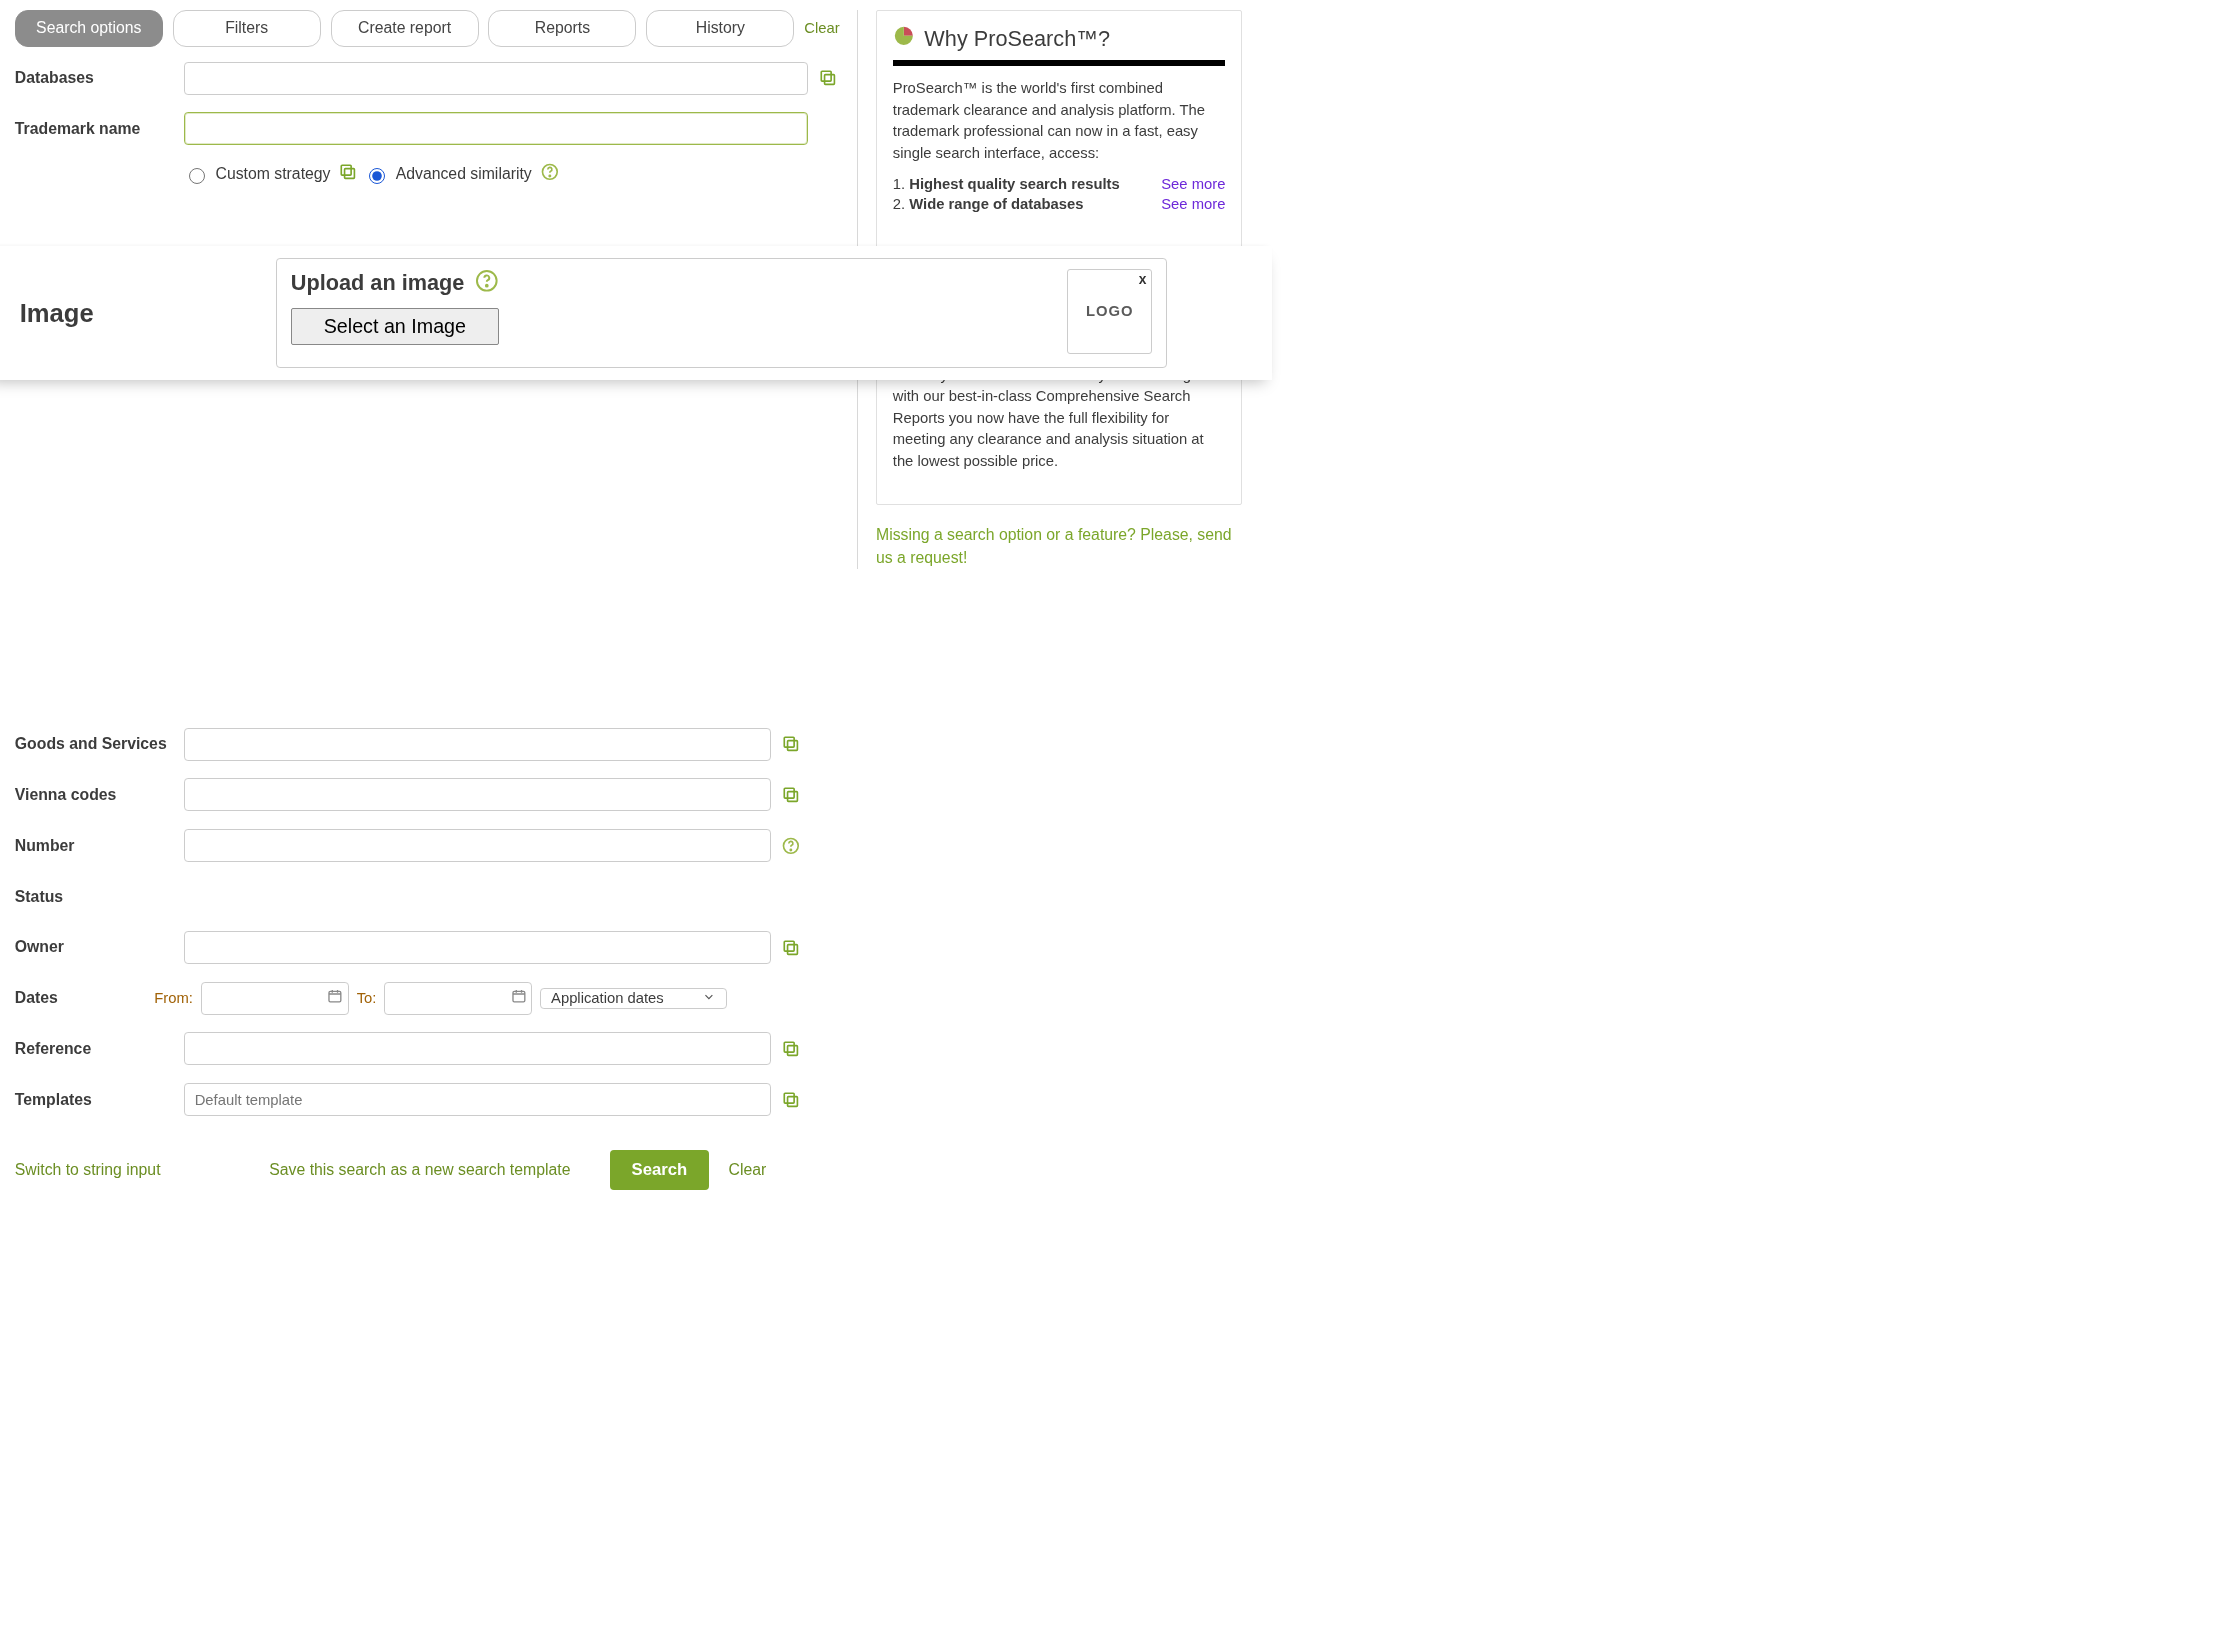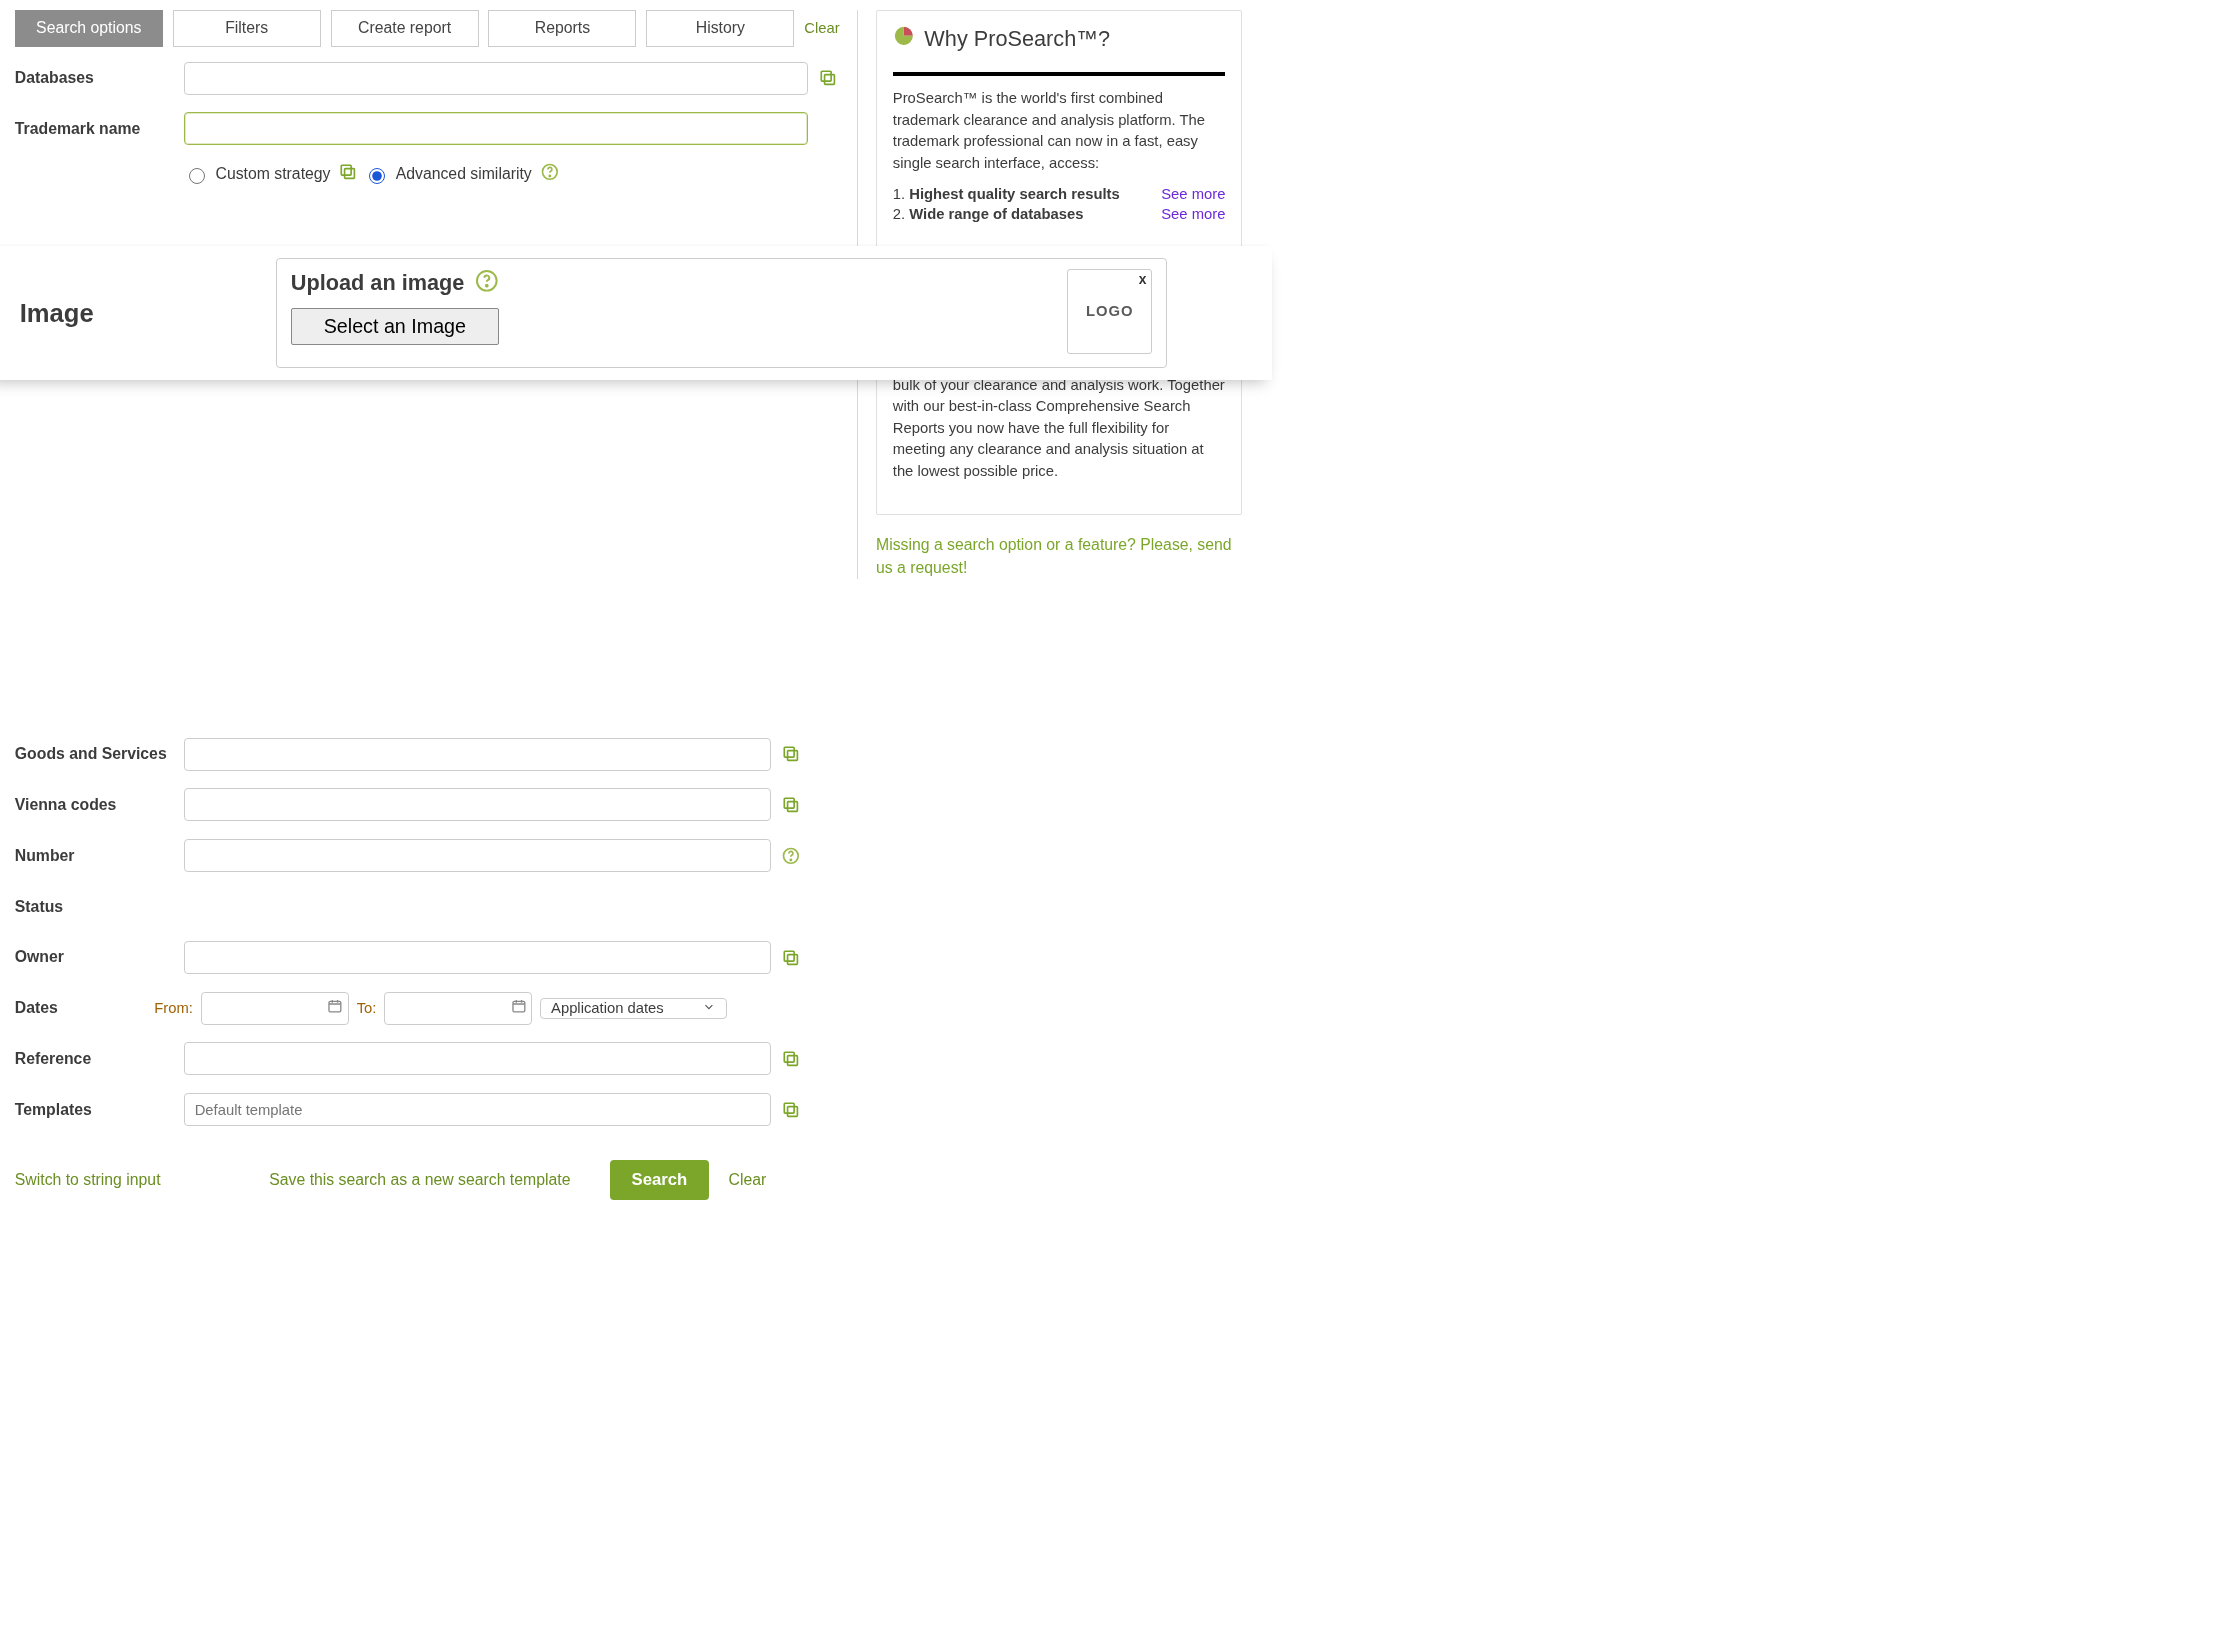--- a/index.html
+++ b/index.html
@@ -40,21 +40,21 @@
     gap: 9.9px;
     margin-bottom: 13.8px;
   }
   .tab {
     flex: 0 0 148px;
     height: 37px;
     display: flex;
     align-items: center;
     justify-content: center;
     border: 1px solid #ccc;
-    border-radius: 0;
+    border-radius: 13px;
     background: #fff;
     color: #444;
     cursor: pointer;
     font-size: 15.8px;
   }
   .tab.active {
     background: #8c8c8c;
     color: #fff;
     border-color: #8c8c8c;
   }
@@ -285,22 +285,22 @@
     border-radius: 2px;
     padding: 13.8px 15.8px 19.7px 15.8px;
     margin-bottom: 19.7px;
   }
   .card-title {
     display: flex;
     align-items: center;
     gap: 9.9px;
     font-size: 21.7px;
     font-weight: 400;
-    border-bottom: 4px solid #000000;
-    padding-bottom: 20px;
+    border-bottom: 6px solid #000000;
+    padding-bottom: 8px;
     margin-bottom: 11.8px;
   }
   .pie-icon { width:21.7px; height:21.7px; }
   .card p {
     font-size: 14.8px;
     line-height: 1.45;
     margin: 0 0 11.8px 0;
   }
   .bold { font-weight:700; }
   .feature-list { margin:0; padding:0; list-style:none; }

